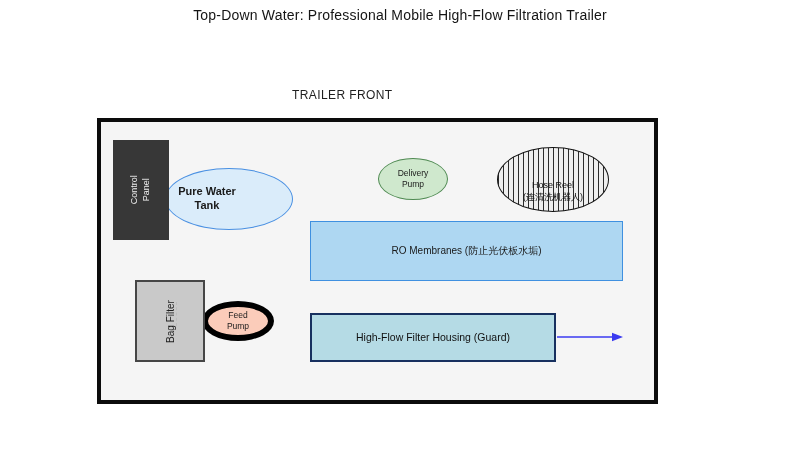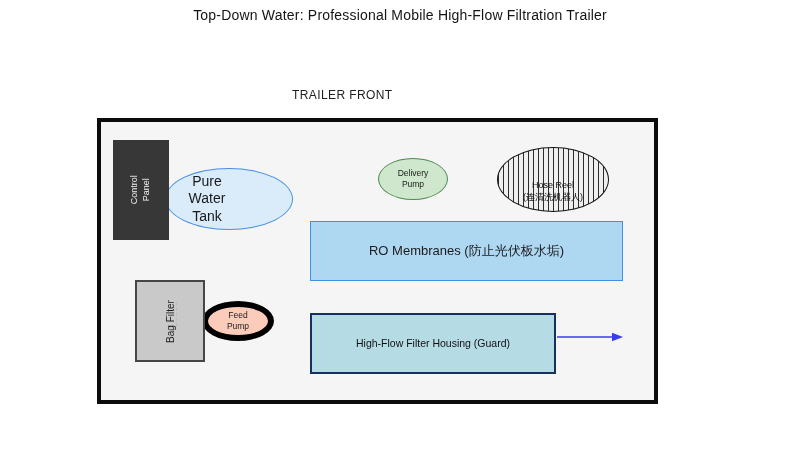--- a/index.html
+++ b/index.html
@@ -14,46 +14,46 @@
   .shape{position:absolute;box-sizing:border-box;display:flex;align-items:center;justify-content:center;}
   .ellipse{border-radius:50%;}
   .lbl{text-align:center;line-height:1.25;color:#1a1a1a;}
 
   .control-panel{left:113px;top:140px;width:56px;height:100px;background:#373737;z-index:3;}
   .control-panel .rot{transform:rotate(-90deg);width:44px;font-size:9px;color:#f0f0f0;
     text-align:center;line-height:1.3;}
 
   .pure-water-tank{left:165px;top:168px;width:128px;height:62px;background:#daecfa;
     border:1.5px solid #4a90e2;z-index:2;}
-  .pure-water-tank .lbl{width:66px;font-size:14px;transform:translateX(-22px);}
+  .pure-water-tank .lbl{width:66px;font-size:11px;transform:translateX(-22px);font-weight:bold;}
 
   .delivery-pump{left:378px;top:158px;width:70px;height:42px;background:#cfe8cd;
     border:1.5px solid #4f8a52;}
   .delivery-pump .lbl{width:46px;font-size:8.5px;}
 
   .hose-reel{left:497px;top:147px;width:112px;height:65px;border:1.6px solid #141414;
     background:repeating-linear-gradient(90deg,#2b2b2b 0px,#2b2b2b 1.3px,#efefef 1.3px,#efefef 5px);
     overflow:hidden;}
   .hose-reel .lbl{font-size:9px;color:#101010;line-height:1.3;margin-top:24px;}
 
   .ro-membranes{left:310px;top:221px;width:313px;height:60px;background:#aed7f2;
     border:1.5px solid #3f90e0;}
-  .ro-membranes .lbl{font-size:13px;}
+  .ro-membranes .lbl{font-size:10px;}
 
   .bag-filter{left:135px;top:280px;width:70px;height:82px;background:#c9c9c9;
     border:2px solid #464646;z-index:3;}
   .bag-filter .rot{transform:rotate(-90deg);white-space:nowrap;font-size:10px;color:#1d1d1d;}
   .bag-seam{position:absolute;left:176px;top:302px;height:24px;width:0;
     border-left:1px dashed #bcbcbc;z-index:4;}
 
   .feed-pump{left:202px;top:301px;width:72px;height:40px;background:#fbccba;
     border:6px solid #000000;z-index:2;}
   .feed-pump .lbl{width:36px;font-size:8.5px;}
 
-  .filter-housing{left:310px;top:313px;width:246px;height:61px;background:#b5dbe5;
+  .filter-housing{left:310px;top:313px;width:246px;height:49px;background:#b5dbe5;
     border:2.5px solid #17305f;}
   .filter-housing .lbl{font-size:10.5px;color:#101010;}
 
   .flow-arrow{position:absolute;left:557px;top:330px;width:66px;height:14px;z-index:2;}
 </style>
 </head>
 <body>
 
 <div class="stage">
 

